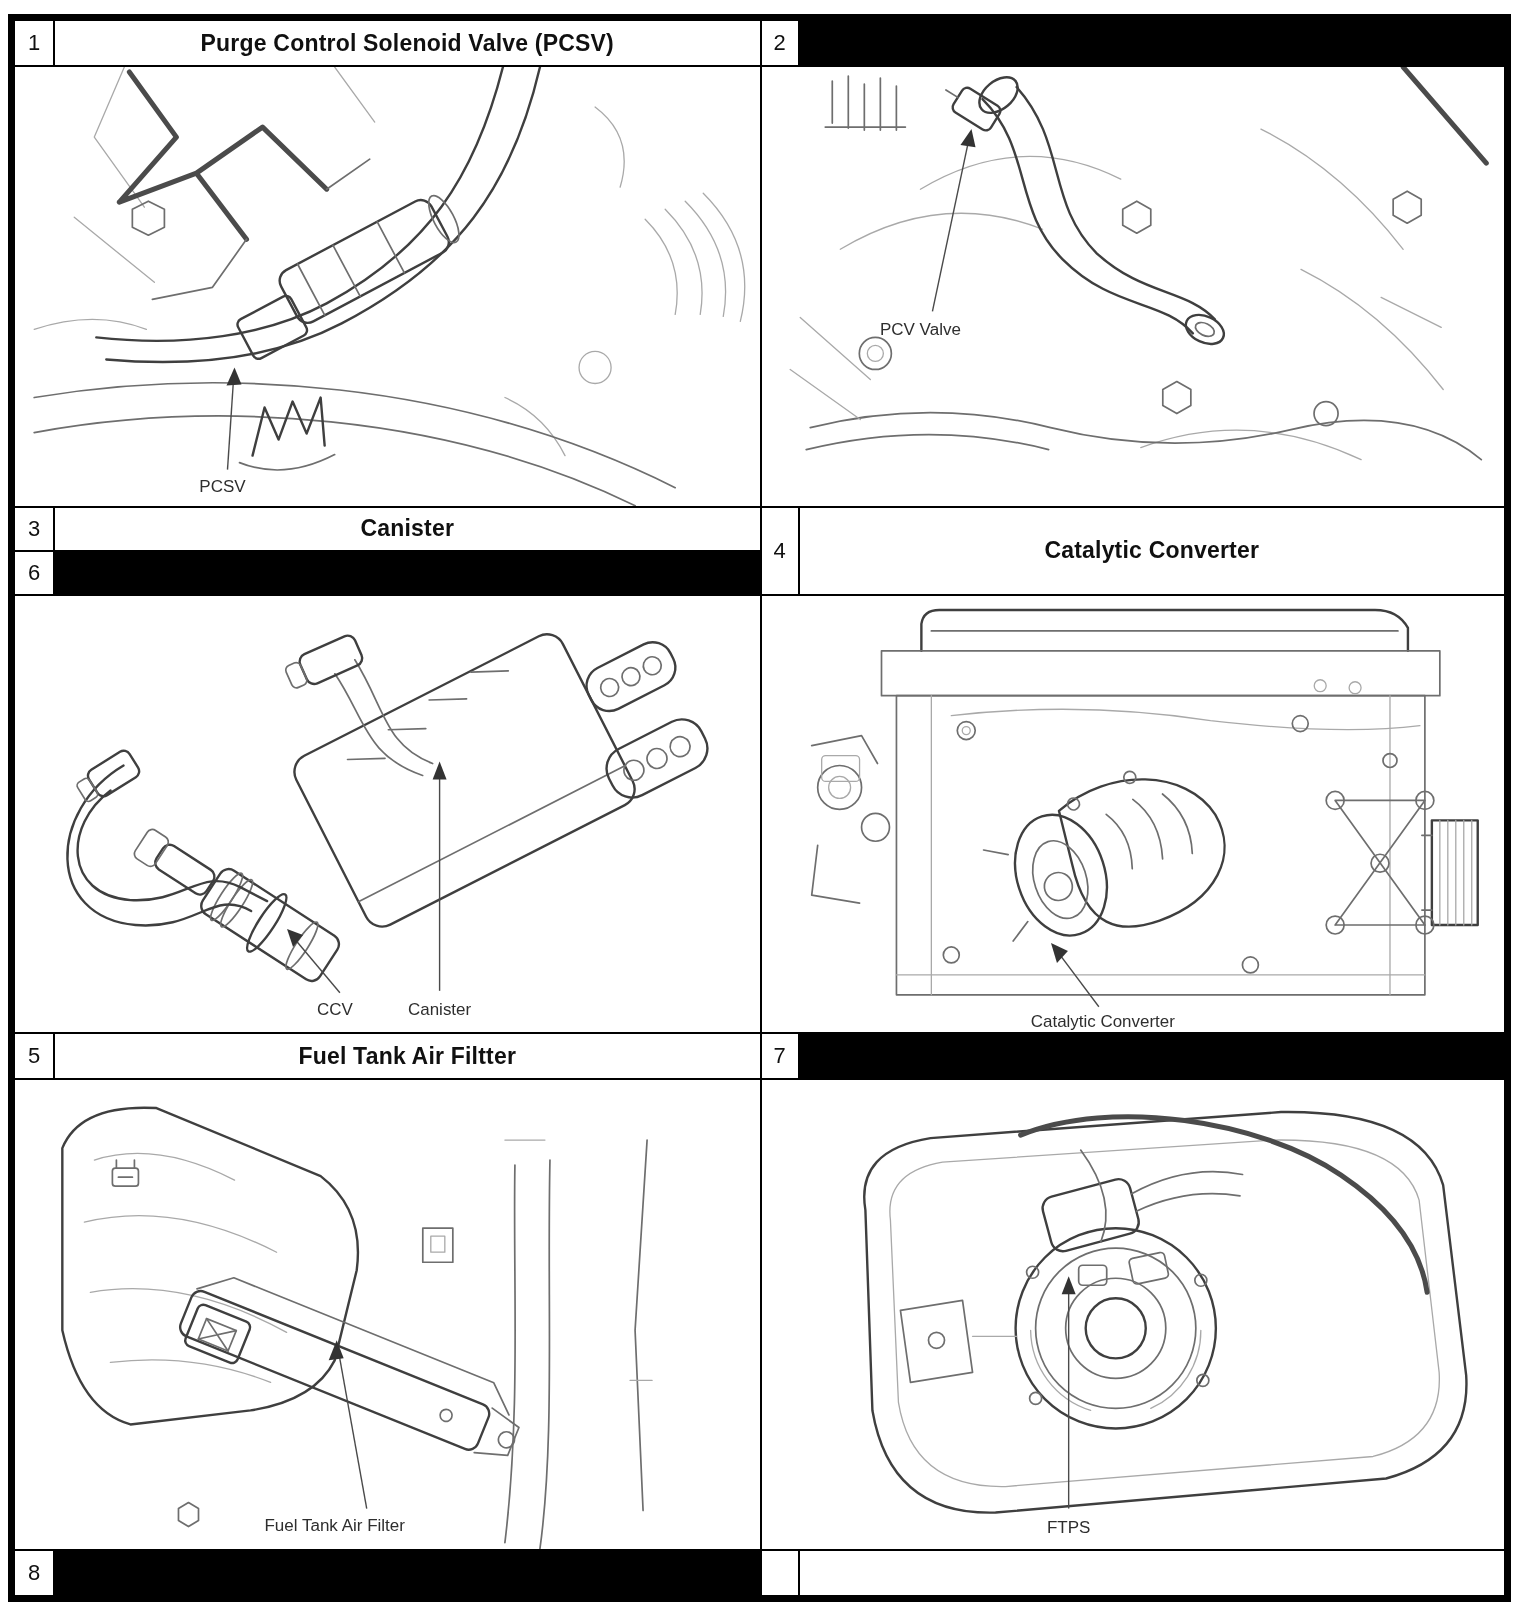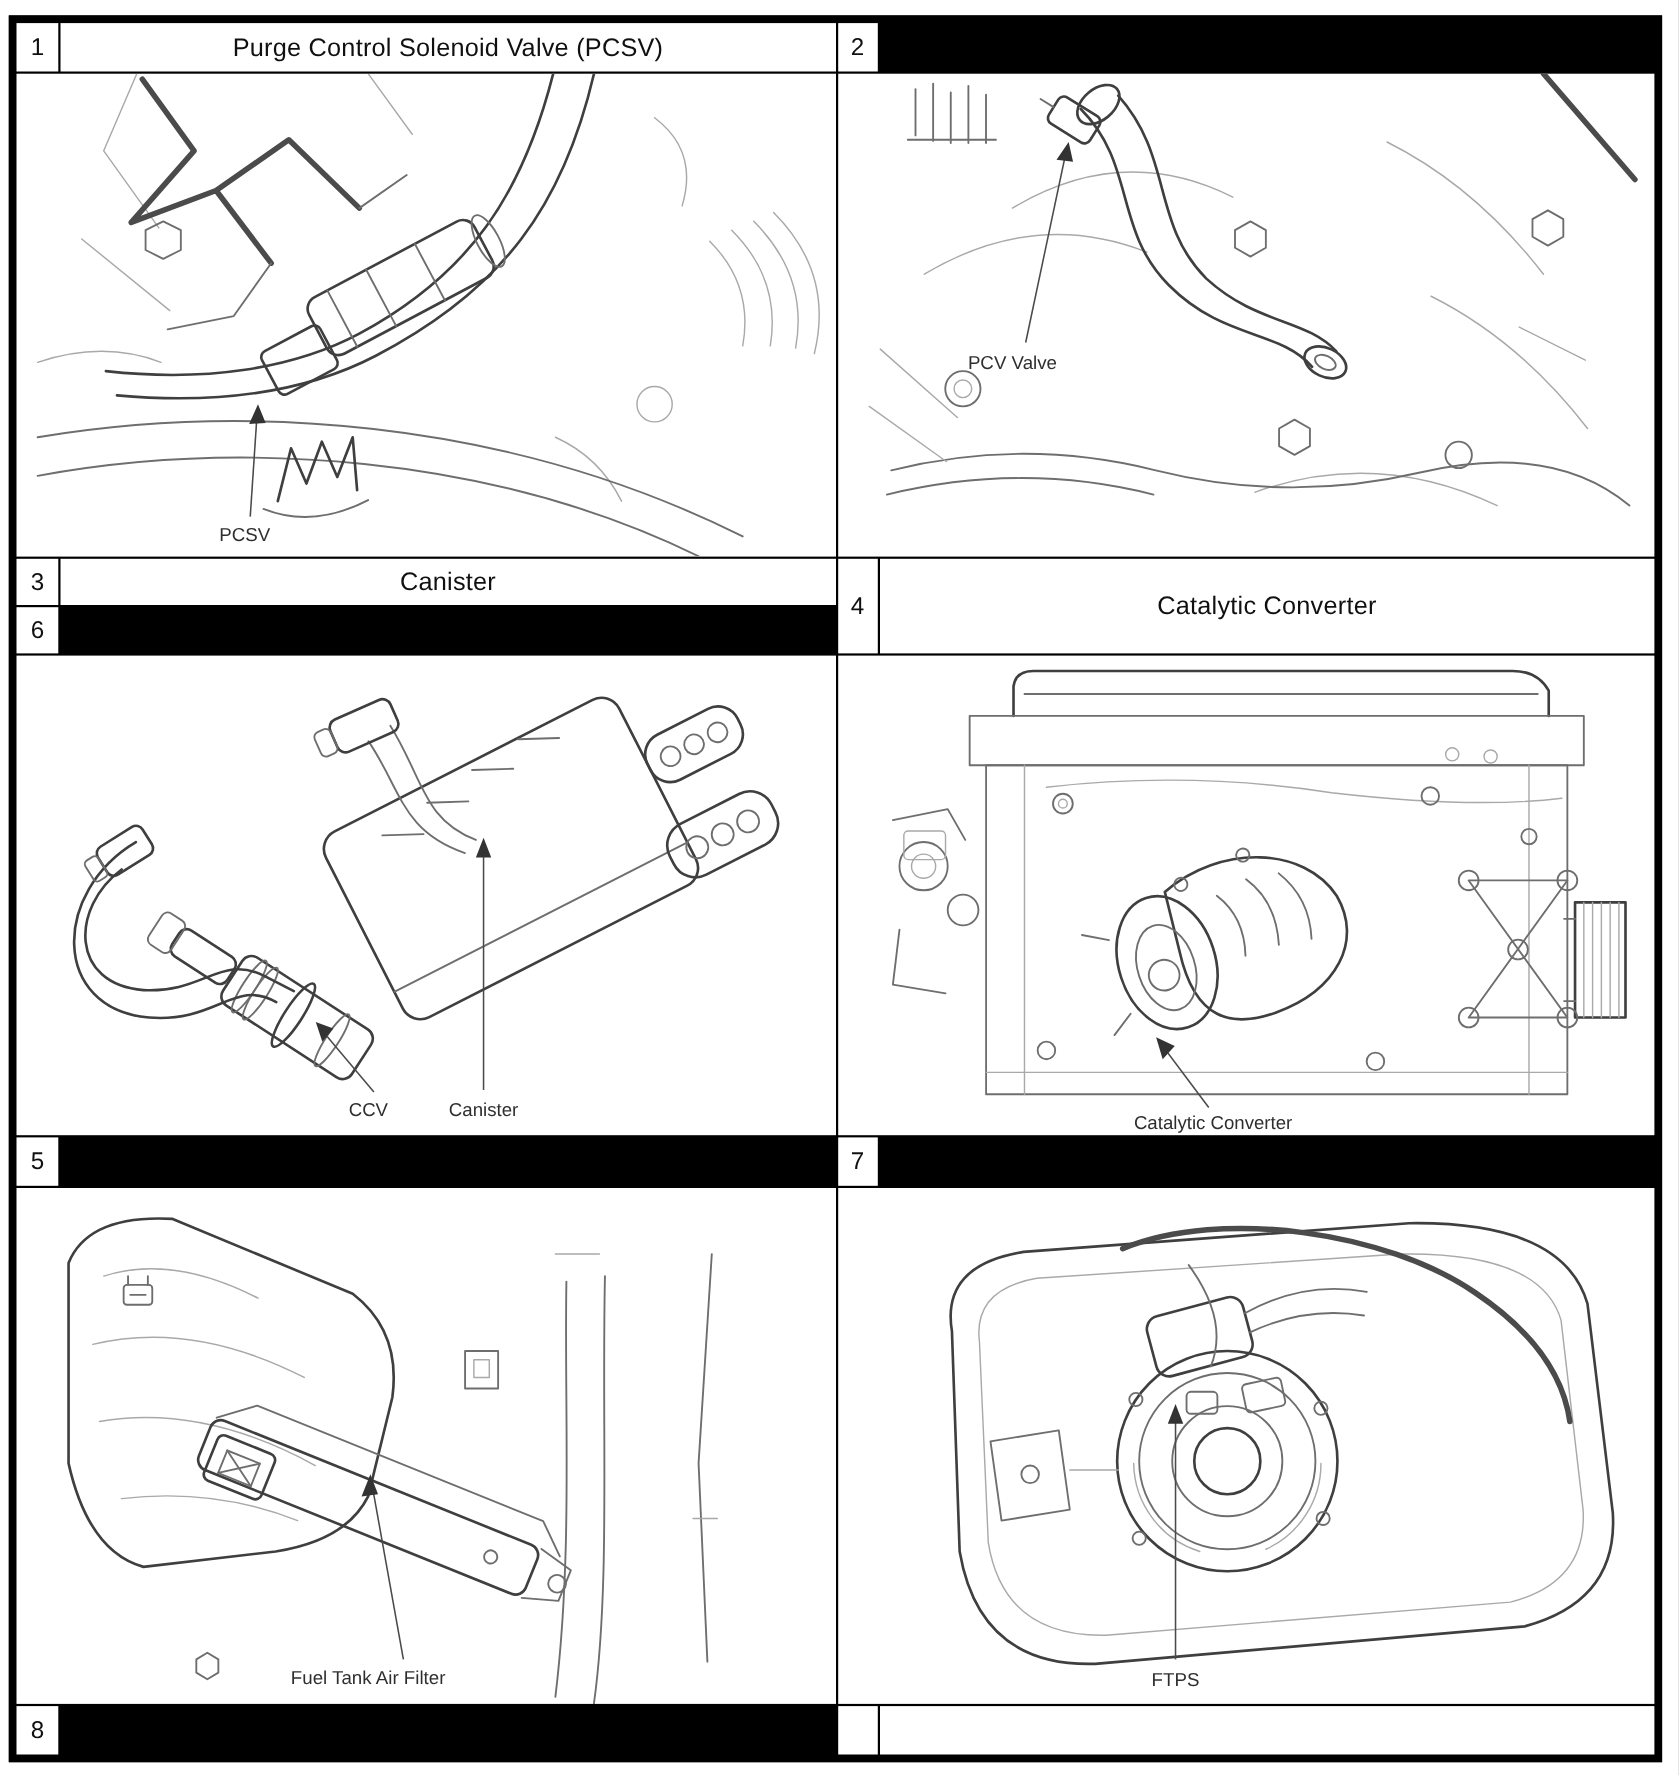--- a/index.html
+++ b/index.html
@@ -6,21 +6,21 @@
   .page{position:relative;width:1526px;height:1614px;background:#fff;
         font-family:"Liberation Sans",sans-serif;overflow:hidden;}
   .tbl{position:absolute;left:8px;top:14px;width:1503px;height:1588px;
        box-sizing:border-box;border:7px solid #000;background:#000;
        display:grid;grid-template-columns:38px 1fr 36px 1fr;
        grid-template-rows:44px 440fr 42px 42px 438fr 44px 470fr 44px;gap:2px;}
   .cell{background:#fff;}
   .num{display:flex;align-items:center;justify-content:center;
        font-size:22px;color:#101010;}
   .lbl{display:flex;align-items:center;justify-content:center;
-       font-size:23px;color:#101010;text-align:center;letter-spacing:.2px;}
+       font-size:23px;color:#101010;text-align:center;letter-spacing:.2px;font-weight:bold;}
   .fig{position:relative;overflow:hidden;}
   .fig svg{display:block;width:100%;height:100%;}
   .ln {fill:none;stroke:#6e6e6e;stroke-width:1.7;stroke-linecap:round;stroke-linejoin:round;}
   .ln2{fill:none;stroke:#3f3f3f;stroke-width:2.4;stroke-linecap:round;stroke-linejoin:round;}
   .lt {fill:none;stroke:#a9a9a9;stroke-width:1.3;stroke-linecap:round;stroke-linejoin:round;}
   .thick{fill:none;stroke:#4b4b4b;stroke-width:5;stroke-linecap:round;stroke-linejoin:round;}
   .callout{font:17px "Liberation Sans",sans-serif;fill:#2e2e2e;}
   .leader{stroke:#4a4a4a;stroke-width:1.4;fill:none;}
   .arrow{fill:#333;stroke:none;}
 </style>
@@ -231,20 +231,23 @@
           <path class="leader" d="M318,412 L276,356"></path>
           <polygon class="arrow" points="270,348 276,368 287,356"></polygon>
           <text class="callout" x="322" y="432" text-anchor="middle">Catalytic Converter</text>
         </g>
       </svg>
     </div>
 
     <div class="cell num" style="grid-column:1;grid-row:6">
       <span>5</span>
     </div>
+    <div class="cell lbl" style="grid-column:2;grid-row:6">
+      <span>Fuel Tank Air Filtter</span>
+    </div>
     <div class="cell num" style="grid-column:3;grid-row:6">
       <span>7</span>
     </div>
 
     <div class="cell fig" style="grid-column:3/5;grid-row:7">
       <svg viewBox="0 0 705 468" preserveAspectRatio="xMidYMid meet">
         <g>
           <path class="ln2" d="M85,130 Q75,70 150,58 L500,32 Q640,30 662,105 L685,295 Q690,375 605,398 L215,432 Q110,435 92,330 Z"></path>
           <path class="lt" d="M110,140 Q104,92 162,82 L492,60 Q620,58 638,120 L658,292 Q662,358 592,376 L225,406 Q132,408 118,322 Z"></path>
         </g>

